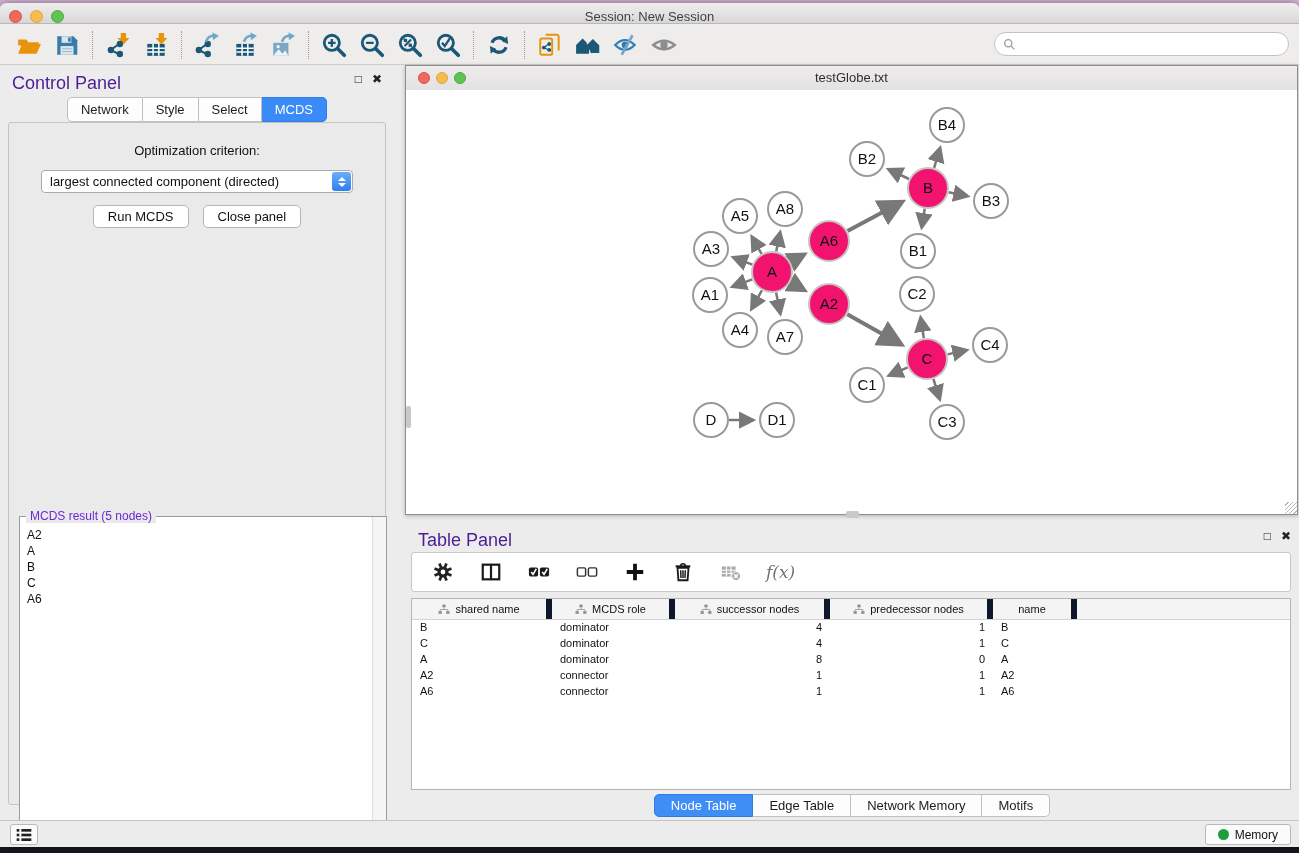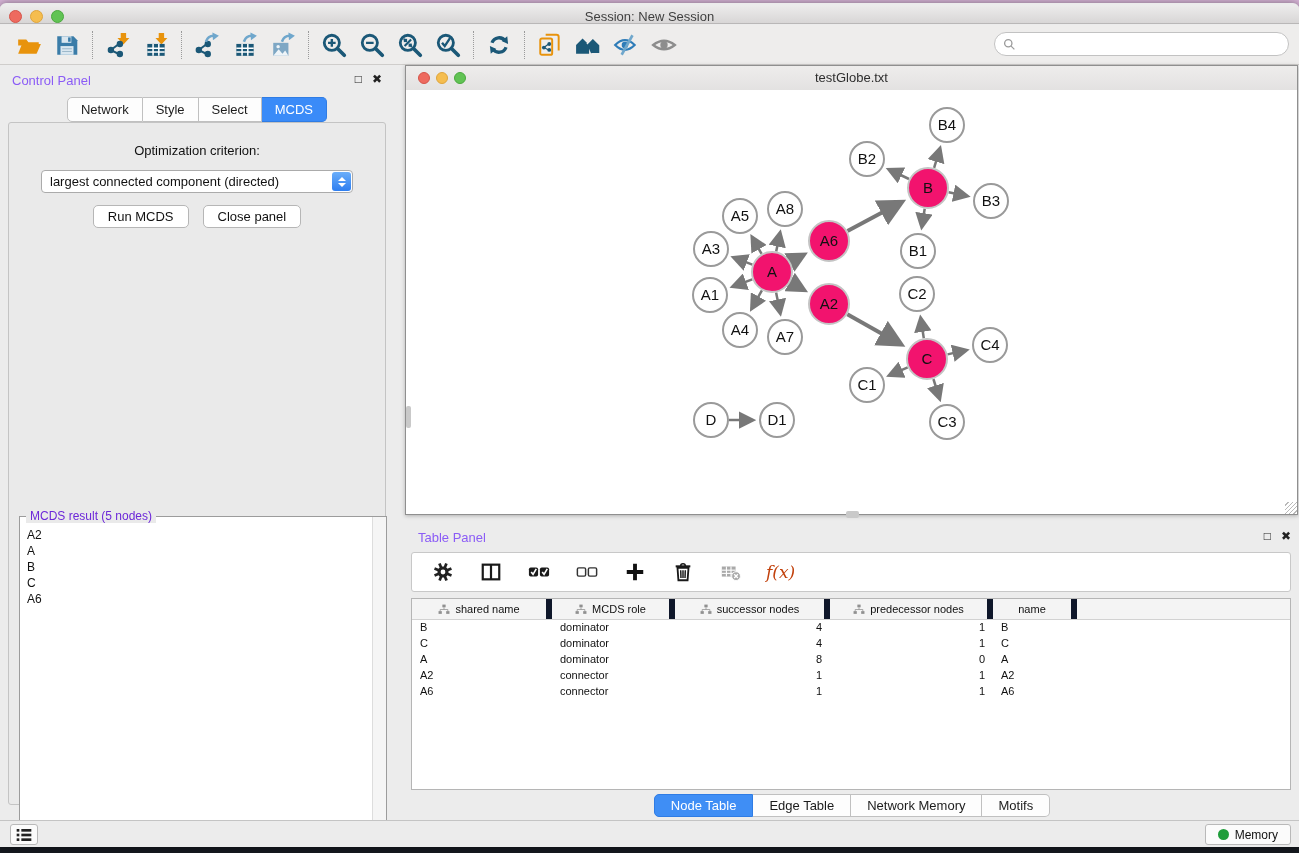--- a/index.html
+++ b/index.html
@@ -33,21 +33,21 @@
   .searchbox { position:absolute; right:10px; top:7px; width:295px; height:24px;
     background:#fff; border:1px solid #c2c2c2; border-radius:12px;
     display:flex; align-items:center; padding-left:8px; }
   .searchbox svg { width:13px; height:13px; }
   .searchbox input { border:none; outline:none; flex:1; font-size:12px; background:transparent; padding:0 8px 0 4px; }
 
   
   .control-panel { position:absolute; left:4px; top:62px; width:386px; height:756px;
     background:#ececec; }
   .panel-head { position:relative; height:26px; }
-  .panel-title { position:absolute; left:8px; top:8px; font-size:13px; color:#8b5cf6;text-align:right; }
+  .panel-title { position:absolute; left:8px; top:8px; font-size:18px; color:#4c1d95;text-align:right; }
   .win-btns { position:absolute; right:8px; top:8px; display:flex; gap:10px; font-size:12px; color:#222; }
   .win-btns span { cursor:default; line-height:12px; }
   .cp-tabs { display:flex; justify-content:center; margin-top:6px; }
   .seg { border:1px solid #c0c0c0; border-left:none; background:#fdfdfd;
     font-size:13px; color:#1c1c1c; padding:4px 13px; cursor:default; }
   .seg:first-child { border-left:1px solid #c0c0c0; border-radius:5px 0 0 5px; }
   .seg:last-child { border-radius:0 5px 5px 0; }
   .seg.active { background:#3a8bf8; border-color:#2f7ce4; color:#fff; }
   .cp-body { position:absolute; left:4px; right:4px; top:57px; bottom:16px;
     border:1px solid #c4c4c4; border-radius:3px; background:#eaeaea; }
@@ -87,21 +87,21 @@
   .hthumb { position:absolute; left:440px; bottom:-4px; width:13px; height:7px; background:#c9c9c9; border-radius:2px; }
   .grip { position:absolute; right:0; bottom:0; width:12px; height:12px;
     background:repeating-linear-gradient(135deg,#fff 0 2px,#b9b9b9 2px 3px); }
 
   
   .table-panel { position:absolute; left:405px; top:519px; width:894px; height:294px; background:#ececec; }
   .tp-toolbar { position:absolute; left:6px; right:8px; top:30px; height:40px;
     background:#fff; border:1px solid #c8c8c8; border-radius:3px;
     display:flex; align-items:center; gap:22px; padding-left:18px; }
   .tp-toolbar .ticon { display:flex; align-items:center; justify-content:center; width:26px; height:26px; }
-  .fx { font-family:"DejaVu Serif", serif; font-style:italic; font-size:17px; color:#c2410c; }
+  .fx { font-family:"DejaVu Serif", serif; font-style:italic; font-size:17px; color:#737373; }
   .tbl { position:absolute; left:6px; right:8px; top:76px; height:192px;
     background:#fff; border:1px solid #b5b5b5; overflow:hidden; }
   .tbl-head { display:flex; height:21px; background:#f4f4f4; border-bottom:1px solid #d2d2d2; }
   .th { display:flex; align-items:center; justify-content:center; gap:5px;
     font-size:11px; color:#111; border-right:6px solid #0f172a; }
   .tbl-row { display:flex; height:16px; font-size:11px; color:#111; }
   .td { padding:1px 8px 0 8px; }
   .tp-tabs { position:absolute; left:0; right:0; top:272px; display:flex; justify-content:center; }
   .tp-tabs .seg { padding:3px 16px; border-radius:0; }
   .tp-tabs .seg:first-child { border-radius:5px 0 0 5px; }

